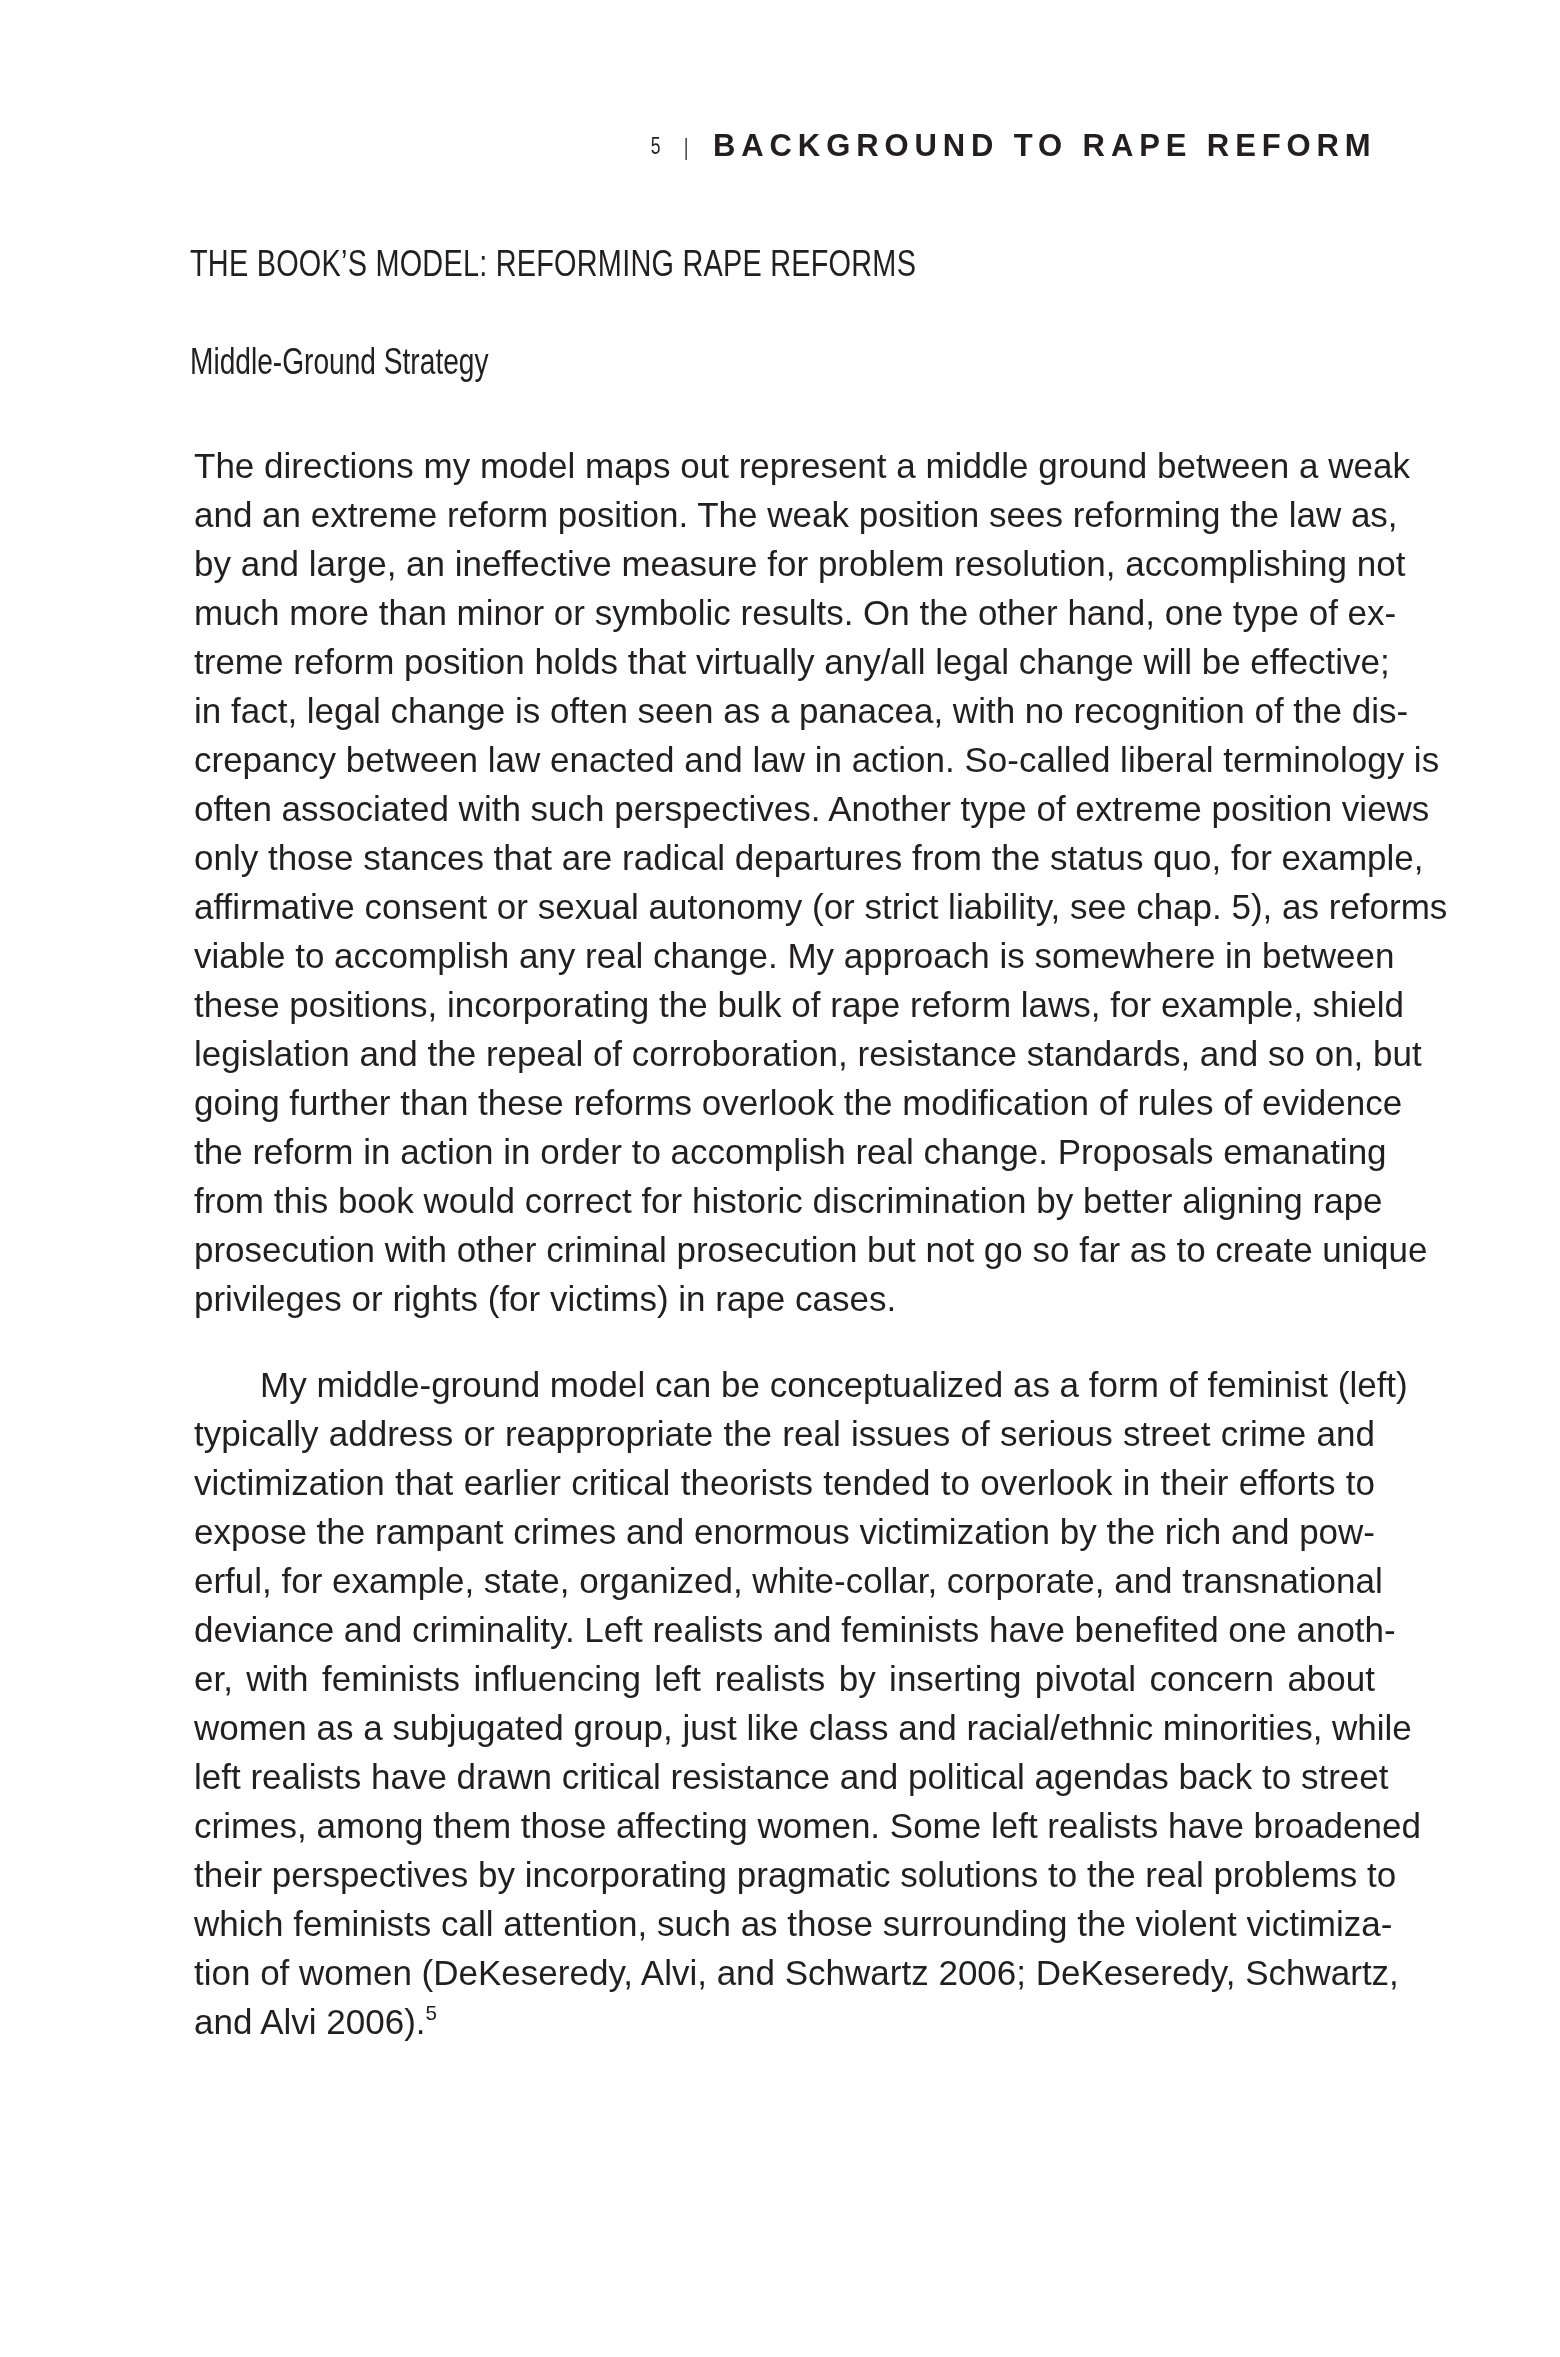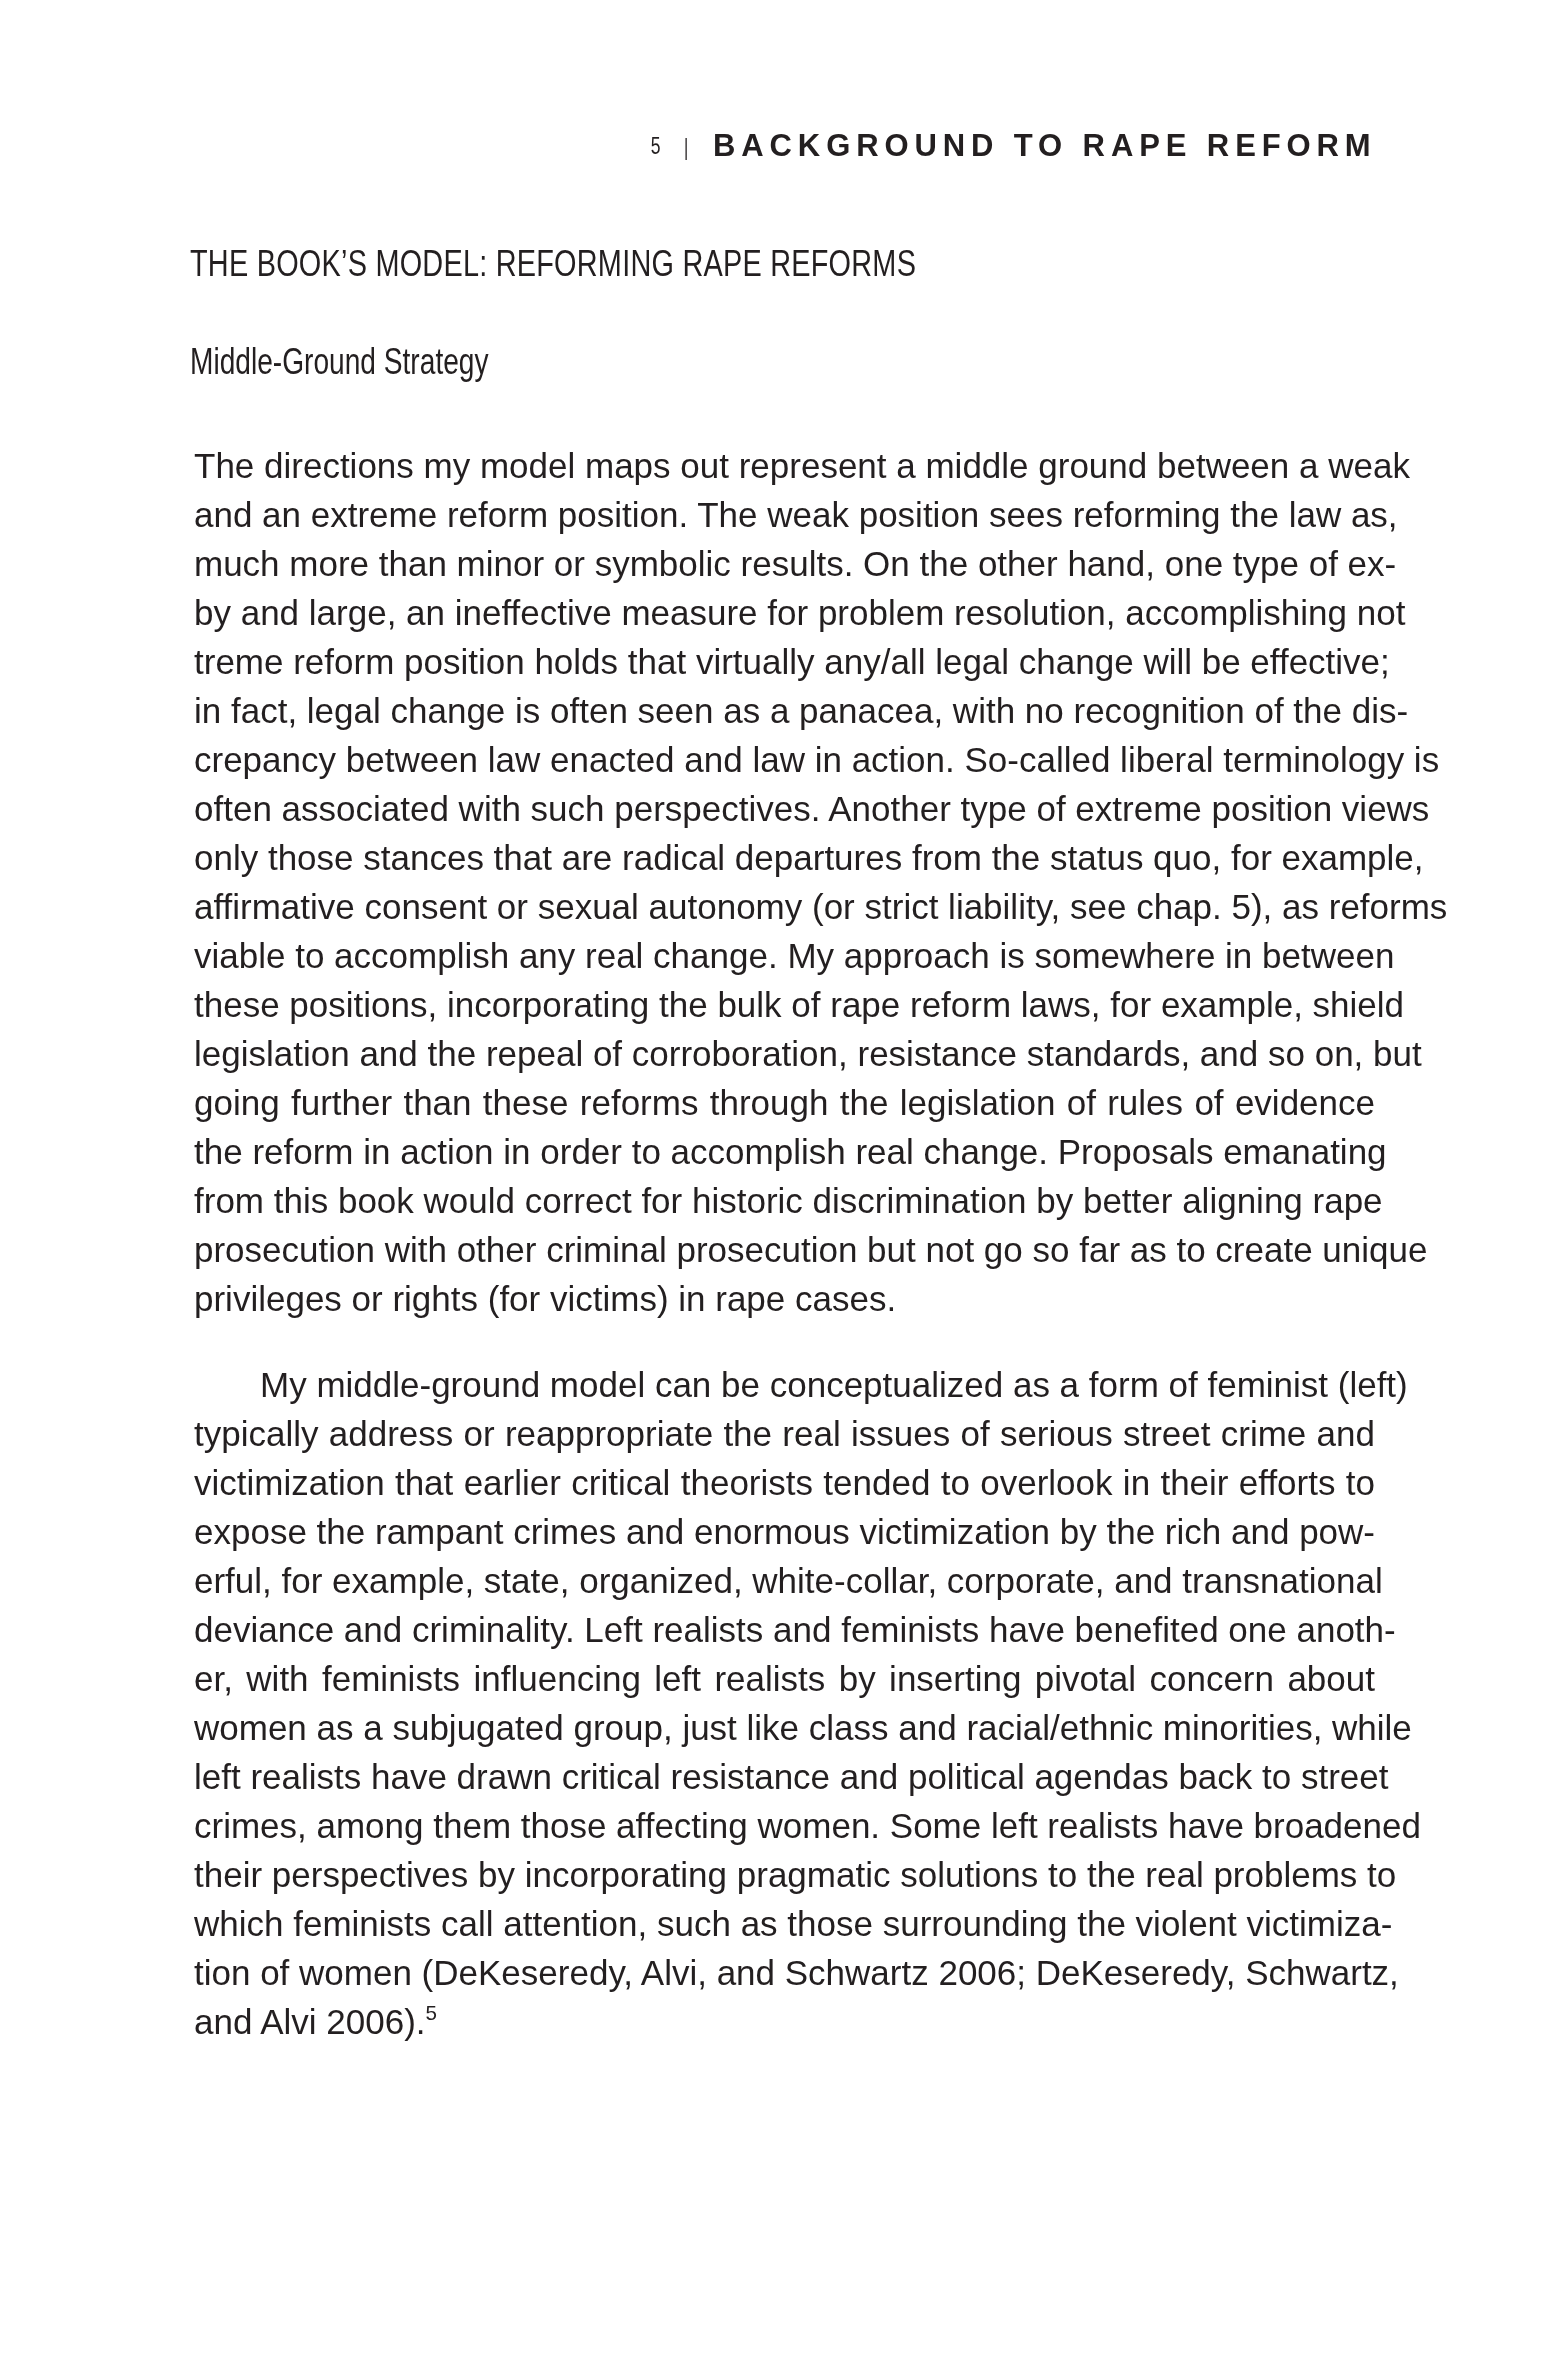--- a/index.html
+++ b/index.html
@@ -48,32 +48,32 @@
     <span class="rh-title">BACKGROUND TO RAPE REFORM</span>
   </div>
 
   <h2 class="section-heading">THE BOOK’S MODEL: REFORMING RAPE REFORMS</h2>
   <h3 class="sub-heading">Middle-Ground Strategy</h3>
 
   <div class="body-text">
     <p class="para">
       <span class="line">The directions my model maps out represent a middle ground between a weak</span>
       <span class="line">and an extreme reform position. The weak position sees reforming the law as,</span>
+      <span class="line">by and large, an ineffective measure for problem resolution, accomplishing not</span>
       <span class="line">much more than minor or symbolic results. On the other hand, one type of ex-</span>
-      <span class="line">by and large, an ineffective measure for problem resolution, accomplishing not</span>
       <span class="line">treme reform position holds that virtually any/all legal change will be effective;</span>
       <span class="line">in fact, legal change is often seen as a panacea, with no recognition of the dis-</span>
       <span class="line">crepancy between law enacted and law in action. So-called liberal terminology is</span>
       <span class="line">often associated with such perspectives. Another type of extreme position views</span>
       <span class="line">only those stances that are radical departures from the status quo, for example,</span>
       <span class="line">affirmative consent or sexual autonomy (or strict liability, see chap. 5), as reforms</span>
       <span class="line">viable to accomplish any real change. My approach is somewhere in between</span>
       <span class="line">these positions, incorporating the bulk of rape reform laws, for example, shield</span>
       <span class="line">legislation and the repeal of corroboration, resistance standards, and so on, but</span>
-      <span class="line">going further than these reforms through the legislation of rules of evidence</span>
+      <span class="line">going further than these reforms overlook the modification of rules of evidence</span>
       <span class="line">the reform in action in order to accomplish real change. Proposals emanating</span>
       <span class="line">from this book would correct for historic discrimination by better aligning rape</span>
       <span class="line">prosecution with other criminal prosecution but not go so far as to create unique</span>
       <span class="line last">privileges or rights (for victims) in rape cases.</span>
     </p>
     <p class="para">
       <span class="line indent">My middle-ground model can be conceptualized as a form of feminist (left)</span>
       <span class="line">typically address or reappropriate the real issues of serious street crime and</span>
       <span class="line">victimization that earlier critical theorists tended to overlook in their efforts to</span>
       <span class="line">expose the rampant crimes and enormous victimization by the rich and pow-</span>

